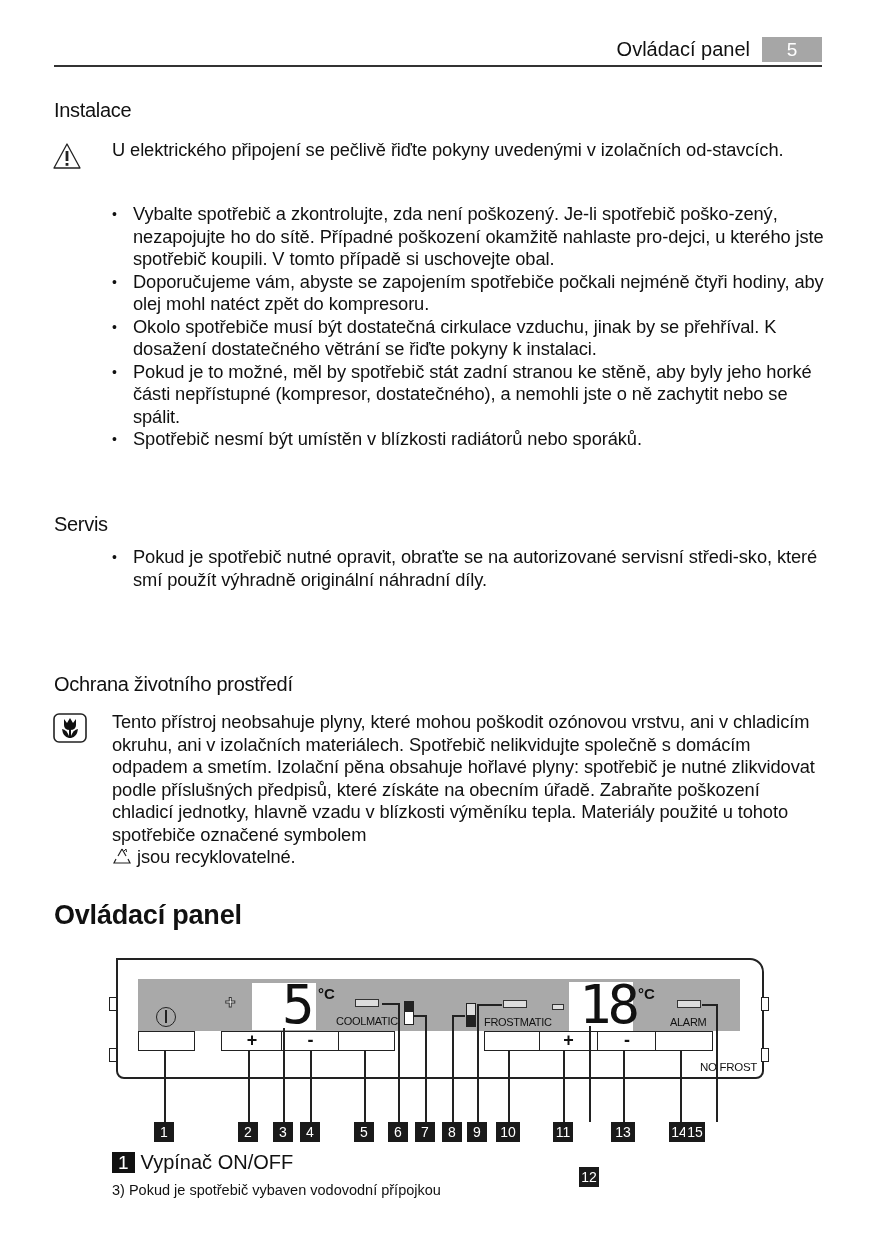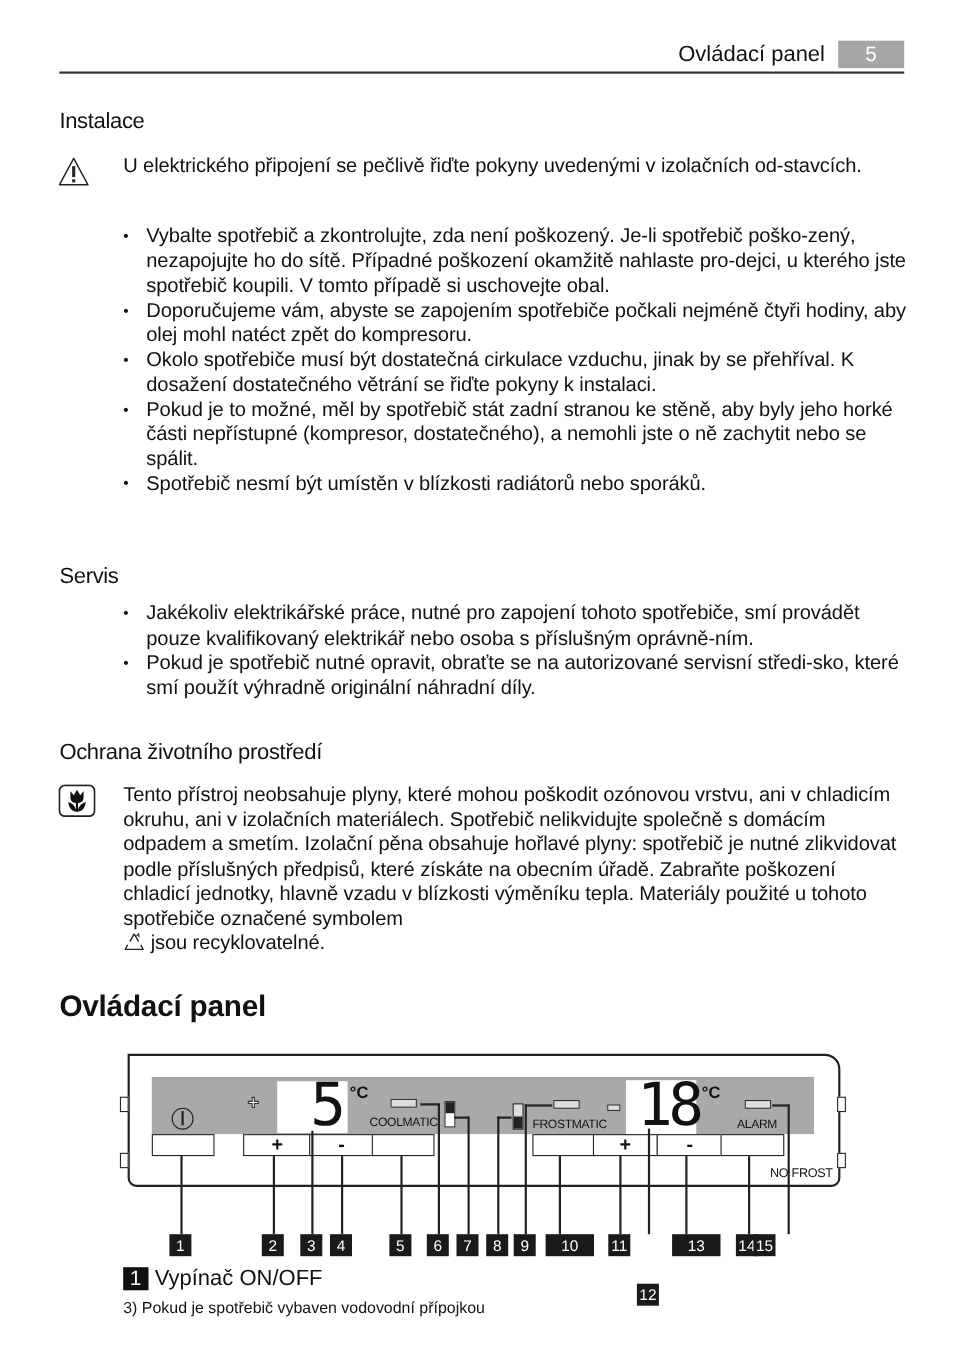--- a/index.html
+++ b/index.html
@@ -34,21 +34,21 @@
   .btn { position:absolute; height:20px; border:1.5px solid #222; background:#fff; box-sizing:border-box;
          font-weight:bold; font-size:18px; text-align:center; line-height:17px; }
   .disp { position:absolute; background:#fff; }
   .lbl { position:absolute; font-size:11px; letter-spacing:-0.3px; color:#111; }
   .led { position:absolute; width:22px; height:6px; border:1.5px solid #333; background:#ddd; }
   .deg { position:absolute; font-size:15px; font-weight:bold; }
   .callout-line { position:absolute; background:#222; width:1.5px; }
   .callout-h { position:absolute; background:#222; height:1.5px; }
   .num { position:absolute; top:1122px; width:20px; height:20px; background:#1a1a1a; color:#fff;
          font-size:14px; text-align:center; line-height:20px; }
-  .num.w { width:44px; }
+  .num.w { width:24px; }
 
   .legend { position:absolute; left:112px; top:1151px; font-size:20px; }
   .legend .badge { display:inline-block; background:#111; color:#fff; padding:0 6px; margin-right:6px; font-size:19px; line-height:21px; }
   .foot { position:absolute; left:112px; top:1182px; font-size:14.5px; }
 </style>
 </head>
 <body>
 
 <div class="hdr-title">Ovládací panel</div>
 <div class="hdr-page">5</div>
@@ -65,21 +65,20 @@
 <ul class="bul" style="top:203px;">
   <li>Vybalte spotřebič a zkontrolujte, zda není poškozený. Je-li spotřebič poško-zený, nezapojujte ho do sítě. Případné poškození okamžitě nahlaste pro-dejci, u kterého jste spotřebič koupili. V tomto případě si uschovejte obal.</li>
   <li>Doporučujeme vám, abyste se zapojením spotřebiče počkali nejméně čtyři hodiny, aby olej mohl natéct zpět do kompresoru.</li>
   <li>Okolo spotřebiče musí být dostatečná cirkulace vzduchu, jinak by se přehříval. K dosažení dostatečného větrání se řiďte pokyny k instalaci.</li>
   <li>Pokud je to možné, měl by spotřebič stát zadní stranou ke stěně, aby byly jeho horké části nepřístupné (kompresor, dostatečného), a nemohli jste o ně zachytit nebo se spálit.</li>
   <li>Spotřebič nesmí být umístěn v blízkosti radiátorů nebo sporáků.</li>
 </ul>
 
 <h2 style="top:513px;">Servis</h2>
 <ul class="bul" style="top:546px;">
-  <li>Jakékoliv elektrikářské práce, nutné pro zapojení tohoto spotřebiče, smí provádět pouze kvalifikovaný elektrikář nebo osoba s příslušným oprávně-ním.</li>
   <li>Pokud je spotřebič nutné opravit, obraťte se na autorizované servisní středi-sko, které smí použít výhradně originální náhradní díly.</li>
 </ul>
 
 <h2 style="top:673px;">Ochrana životního prostředí</h2>
 <svg class="eco-icon" viewBox="0 0 34 30">
   <rect x="1" y="1" width="32" height="28" rx="5" fill="none" stroke="#222" stroke-width="1.6"></rect>
   <path d="M11 6 L14 10 L17 5 L20 10 L23 6 L23 12 Q23 17 17 17 Q11 17 11 12 Z" fill="#111"></path>
   <path d="M9 16 Q14 17 16 23 L16 25 Q10 24 9 16 Z" fill="#111"></path>
   <path d="M25 16 Q20 17 18 23 L18 25 Q24 24 25 16 Z" fill="#111"></path>
   <rect x="16" y="16" width="2" height="9" fill="#111"></rect>

